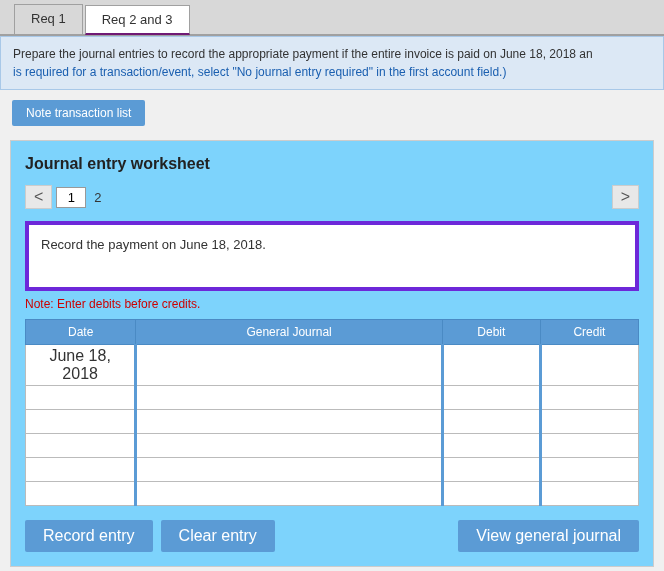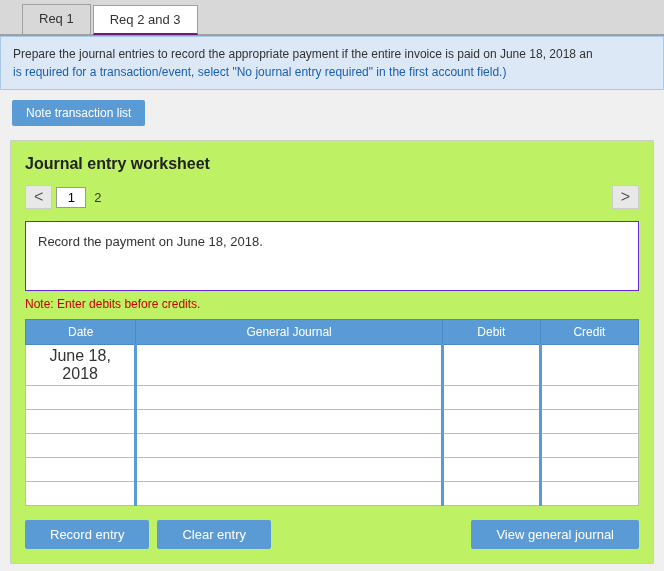--- a/index.html
+++ b/index.html
@@ -10,21 +10,21 @@
       width: 664px;
       min-height: 571px;
     }
 
     
     .tabs-bar {
       display: flex;
       background: #d8d8d8;
       border-bottom: 2px solid #a0a0a0;
       padding-top: 4px;
-      padding-left: 22px;
+      padding-left: 14px;
     }
     .tab {
       padding: 6px 16px;
       background: #d8d8d8;
       border: 1px solid #a0a0a0;
       border-bottom: none;
       cursor: pointer;
       font-size: 13px;
       color: #333;
       margin-right: 2px;
@@ -58,21 +58,21 @@
       background: #5b9bd5;
       color: white;
       border: none;
       cursor: pointer;
       font-size: 12px;
       border-radius: 2px;
     }
 
     
     .worksheet-card {
-      background: #bef264;
+      background: #7dd3fc;
       border: 1px solid #ccc;
       margin: 4px 10px 10px 10px;
       padding: 14px;
     }
 
     .worksheet-title {
       font-size: 16px;
       font-weight: bold;
       margin-bottom: 12px;
       color: #222;
@@ -106,21 +106,21 @@
       margin-left: 4px;
       font-size: 13px;
       color: #333;
     }
     .nav-right {
       margin-left: auto;
     }
 
     
     .description-box {
-      border: 1px solid #6d28d9;
+      border: 4px solid #6d28d9;
       background: white;
       padding: 12px;
       margin-bottom: 6px;
       min-height: 70px;
       font-size: 13px;
       color: #333;
     }
 
     
     .note-text {
@@ -178,24 +178,24 @@
     }
 
     
     .action-buttons {
       display: flex;
       gap: 8px;
       margin-top: 14px;
       align-items: center;
     }
     .btn-action {
-      padding: 7px 25px;
+      padding: 7px 18px;
       border: none;
       cursor: pointer;
-      font-size: 13px;
+      font-size: 16px;
       color: white;
       background: #5b9bd5;
       border-radius: 2px;
     }
     .btn-spacer {
       flex: 1;
     }
   </style>
 </head>
 <body>

